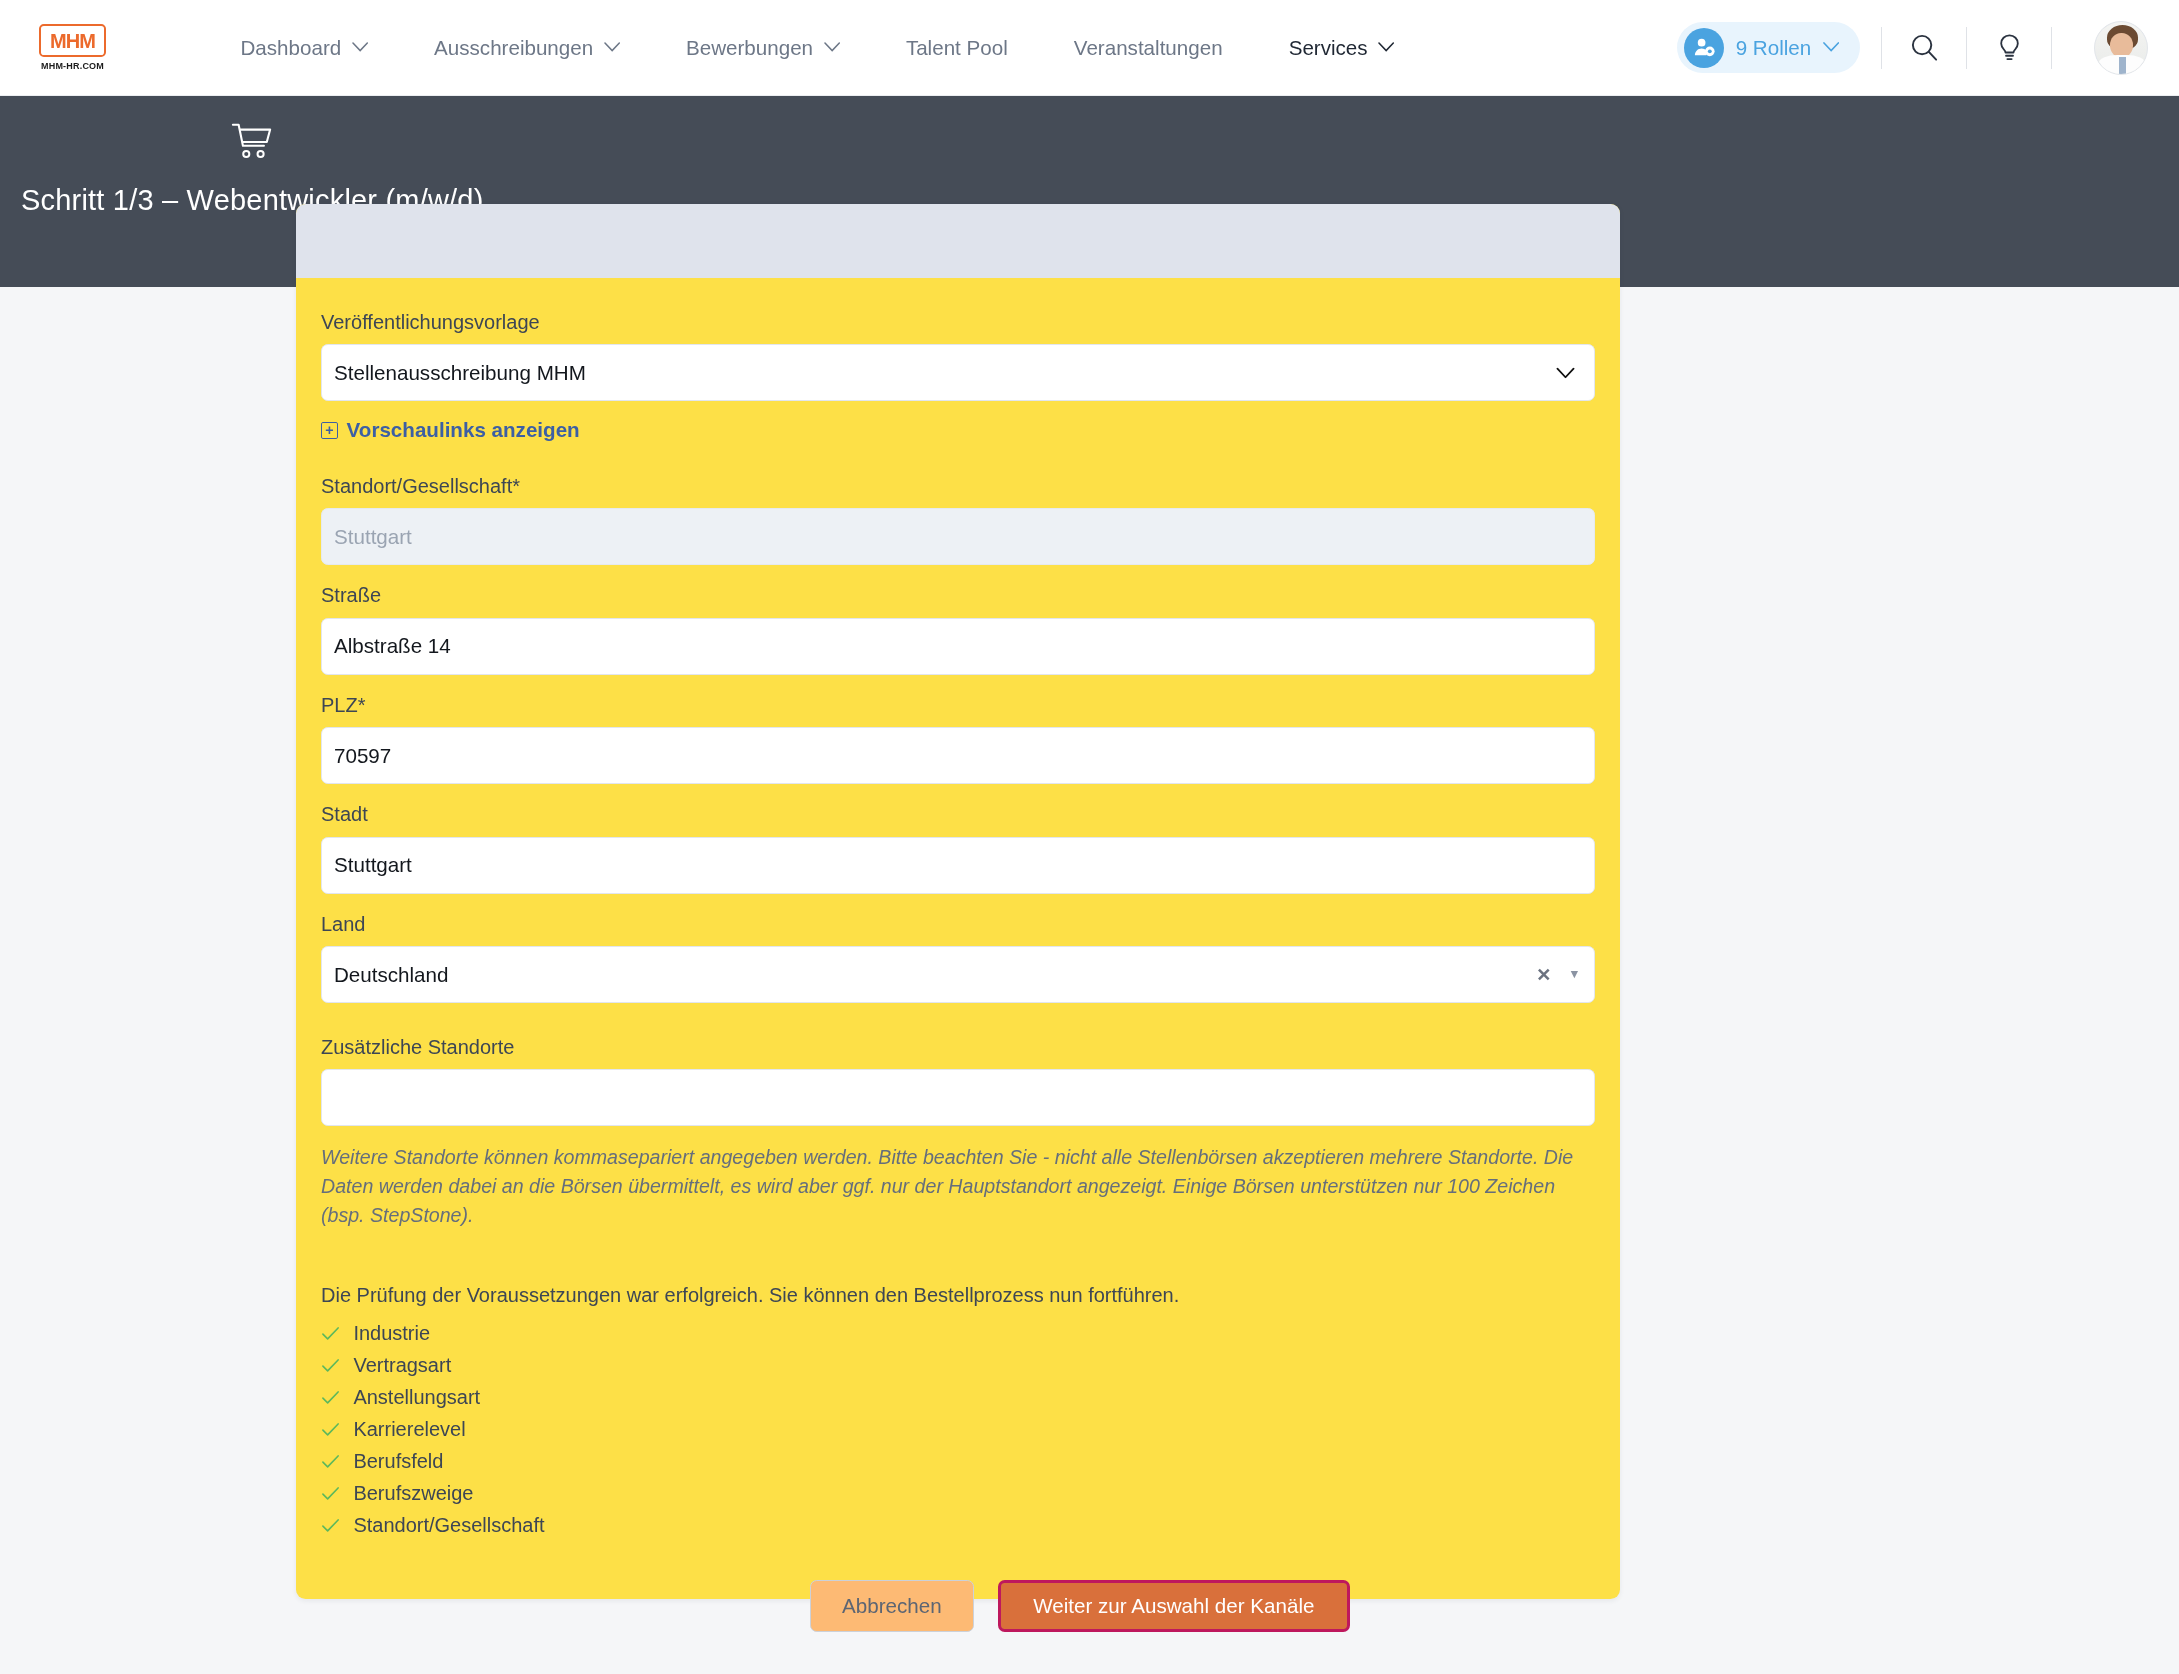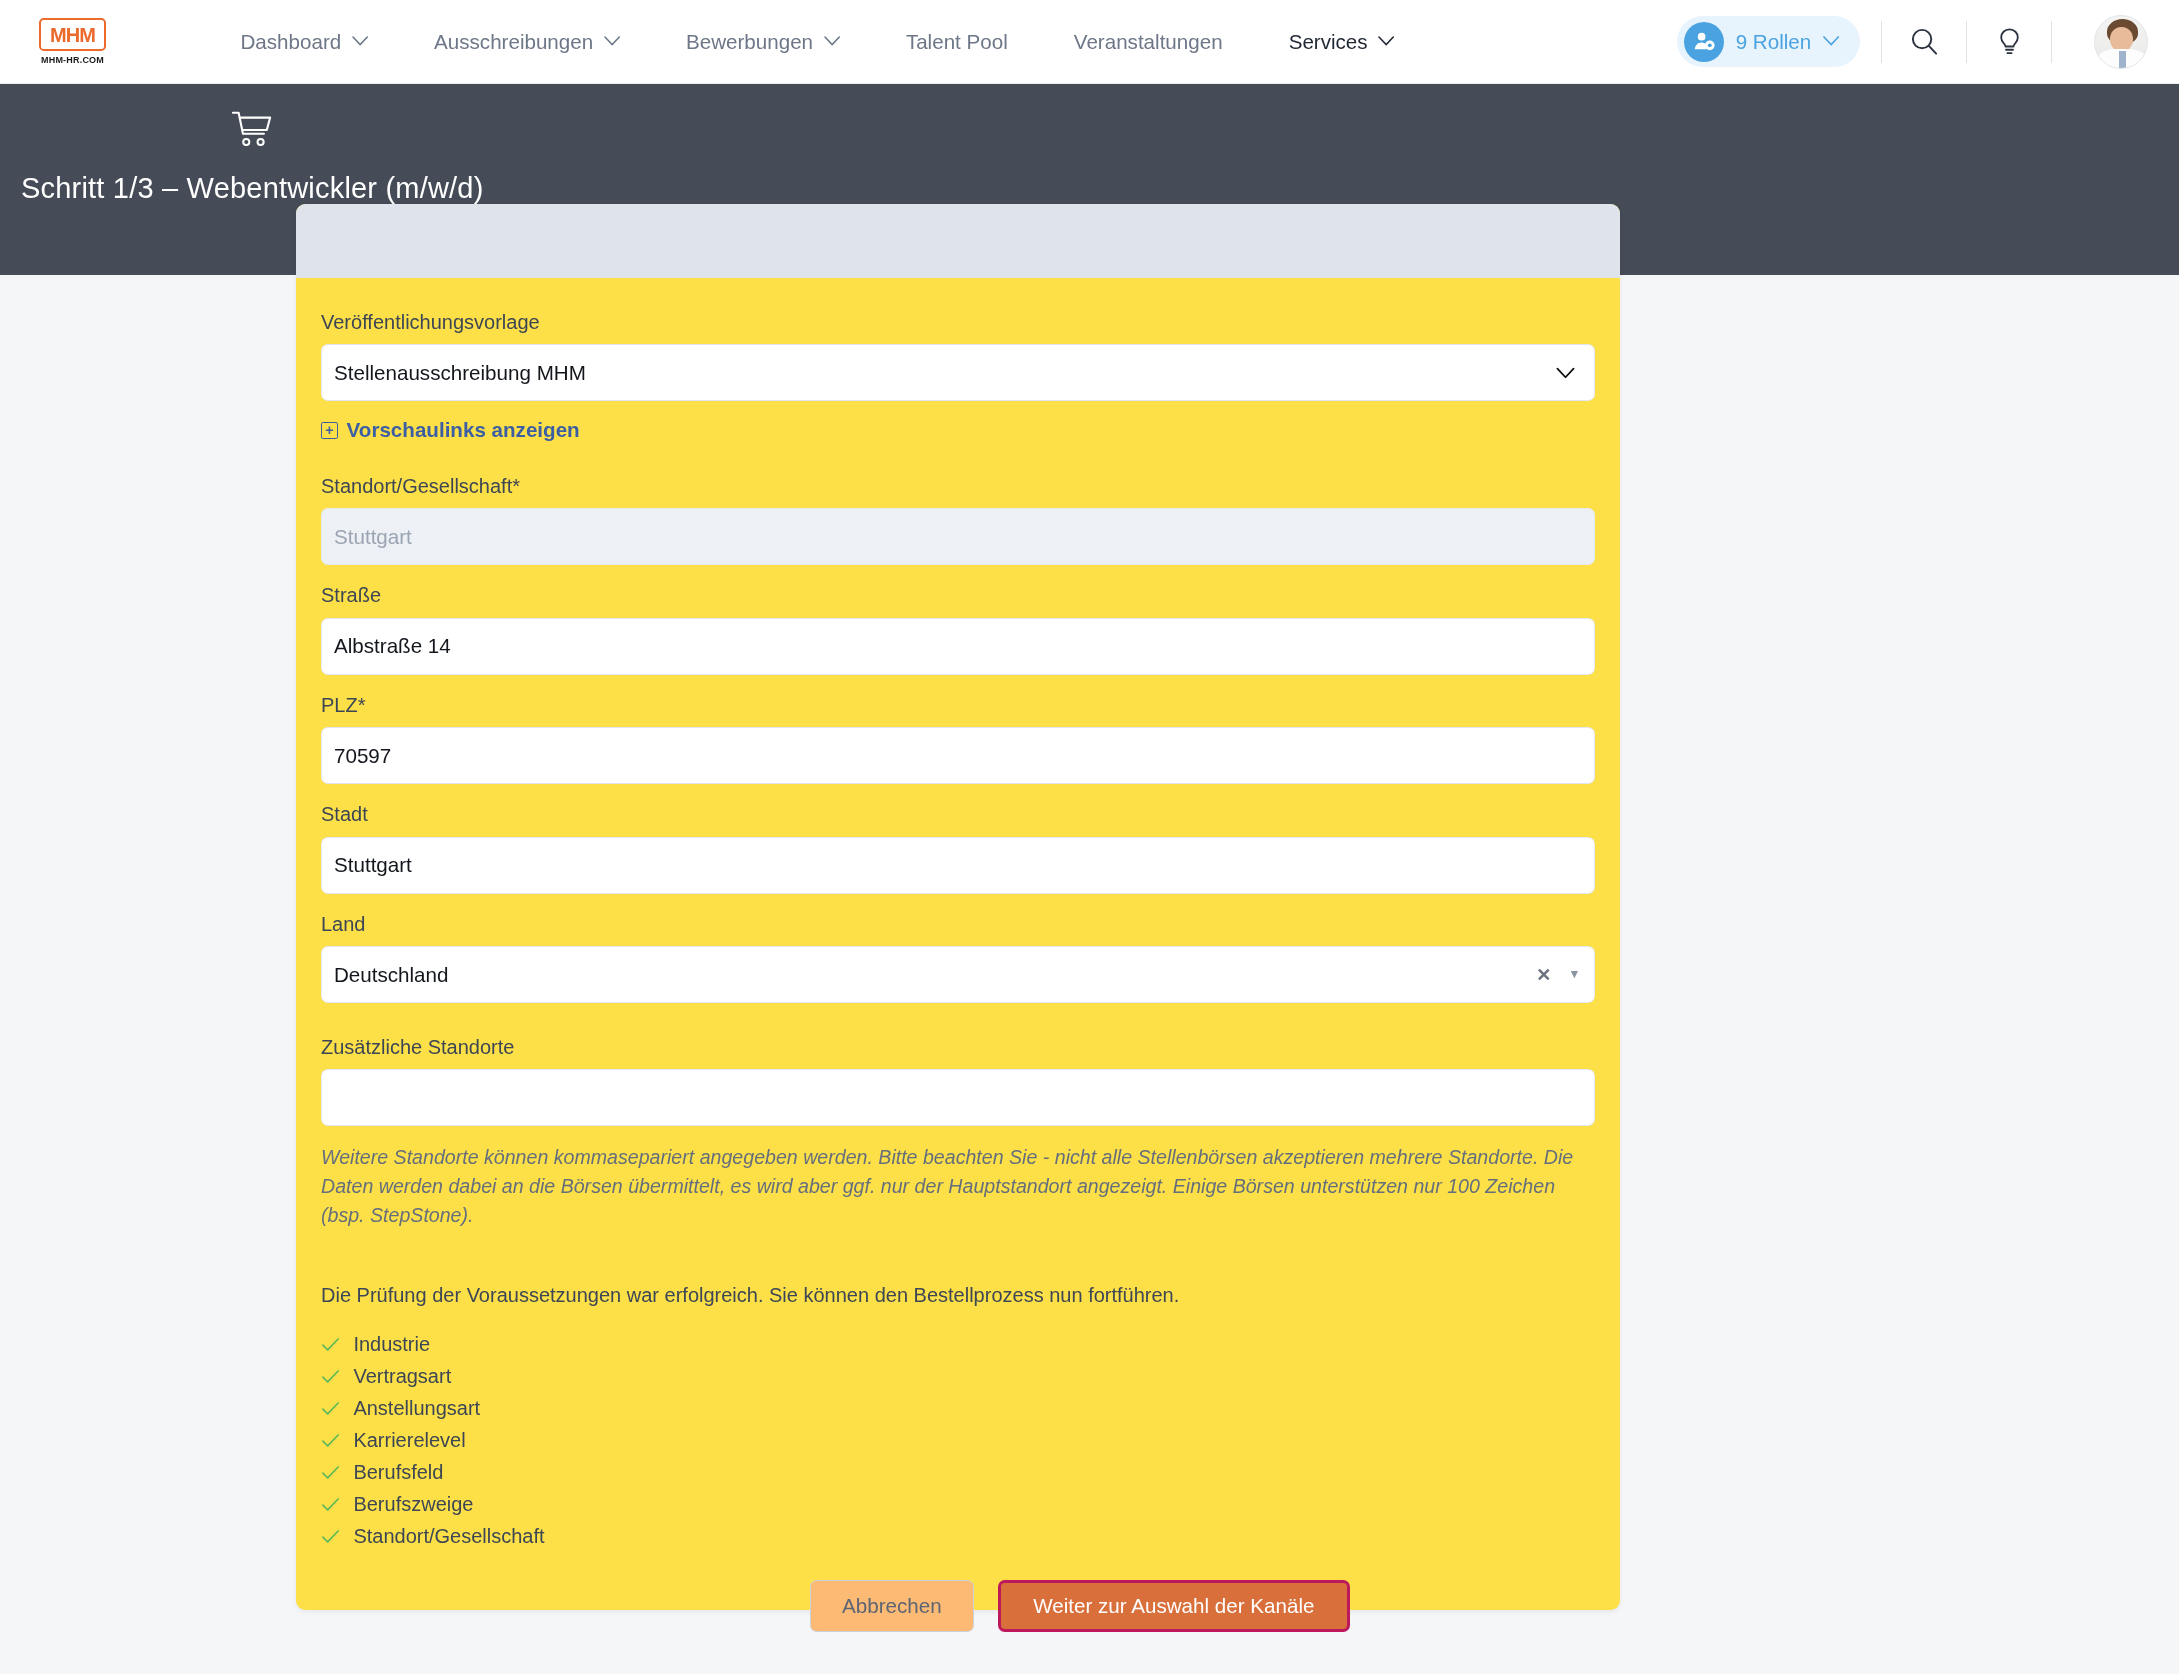--- a/index.html
+++ b/index.html
@@ -8,21 +8,21 @@
     width: 2179px;
     height: 1675px;
     background: #f5f6f8;
     font-family: "Liberation Sans", sans-serif;
     overflow: hidden;
   }
 
   
   #topnav {
     position: relative;
-    height: 84px;
+    height: 96px;
     background: #ffffff;
     display: flex;
     align-items: center;
     border-bottom: 1px solid #eceef1;
   }
 
   #logo-block {
     margin-left: 32.5px;
     width: 80px;
     display: flex;
@@ -247,21 +247,21 @@
     line-height: 1.48;
     color: #656e7c;
     max-width: 1477px;
   }
 
   #check-intro {
     margin-top: 54px;
     font-size: 20px;
     color: #3d4654;
   }
-  #check-list { margin-top: 22px; }
+  #check-list { margin-top: 11px; }
   .check-row {
     display: flex;
     align-items: center;
     gap: 13.4px;
     height: 32px;
   }
   .check-mark { display:block; }
   .check-text {
     font-size: 20px;
     color: #3d4654;

